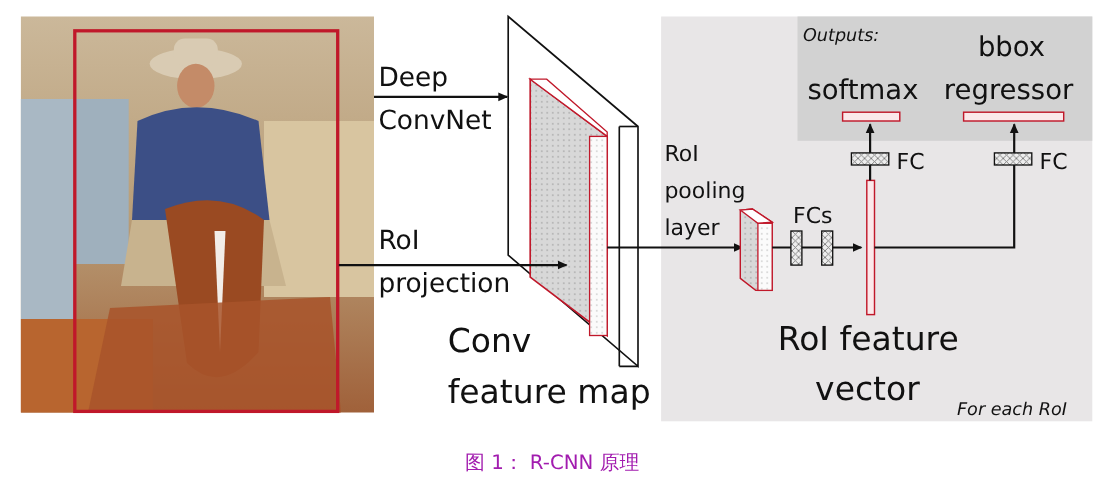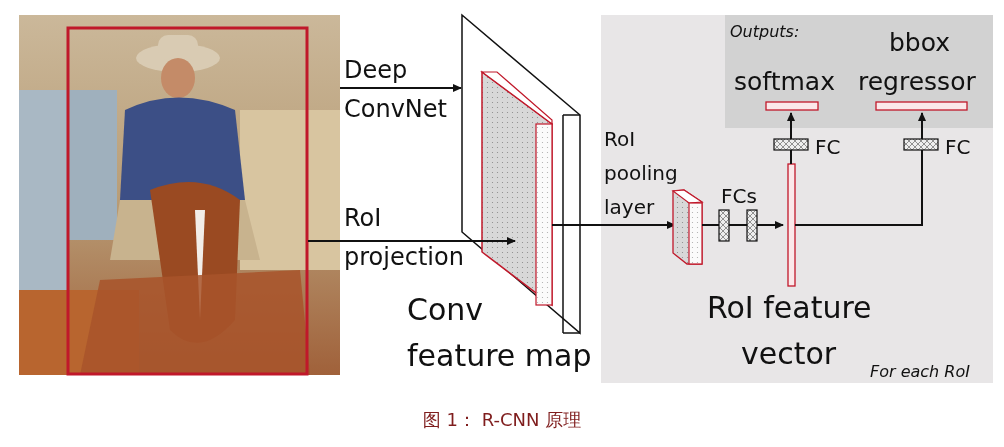--- a/index.html
+++ b/index.html
@@ -1,20 +1,20 @@
 <!DOCTYPE html>
 <html><head>
 <meta charset="utf-8">
 <style>
   html, body { margin:0; padding:0; background:#ffffff; }
   body { width:1004px; height:447px; position:relative; overflow:hidden; font-family:"DejaVu Sans", sans-serif; }
   #diagram { position:absolute; left:0; top:0; width:1004px; height:447px; }
   .lbl { font-family:"DejaVu Sans", sans-serif; fill:#111; }
   .it { font-style:italic; }
-  #caption { position:absolute; left:0; top:408px; width:1004px; text-align:center; font-family:"DejaVu Sans", sans-serif; font-size:18px; color:#7f1d1d; }
+  #caption { position:absolute; left:0; top:408px; width:1004px; text-align:center; font-family:"DejaVu Sans", sans-serif; font-size:18px; color:#a21caf; }
 </style>
 </head>
 <body>
 
 <svg id="diagram" viewBox="0 0 1004 447" xmlns="http://www.w3.org/2000/svg">
   <defs>
     <pattern id="dots" width="5" height="5" patternUnits="userSpaceOnUse">
       <rect width="5" height="5" fill="#d8d8d8"></rect>
       <circle cx="2.5" cy="2.5" r="0.6" fill="#888"></circle>
     </pattern>

